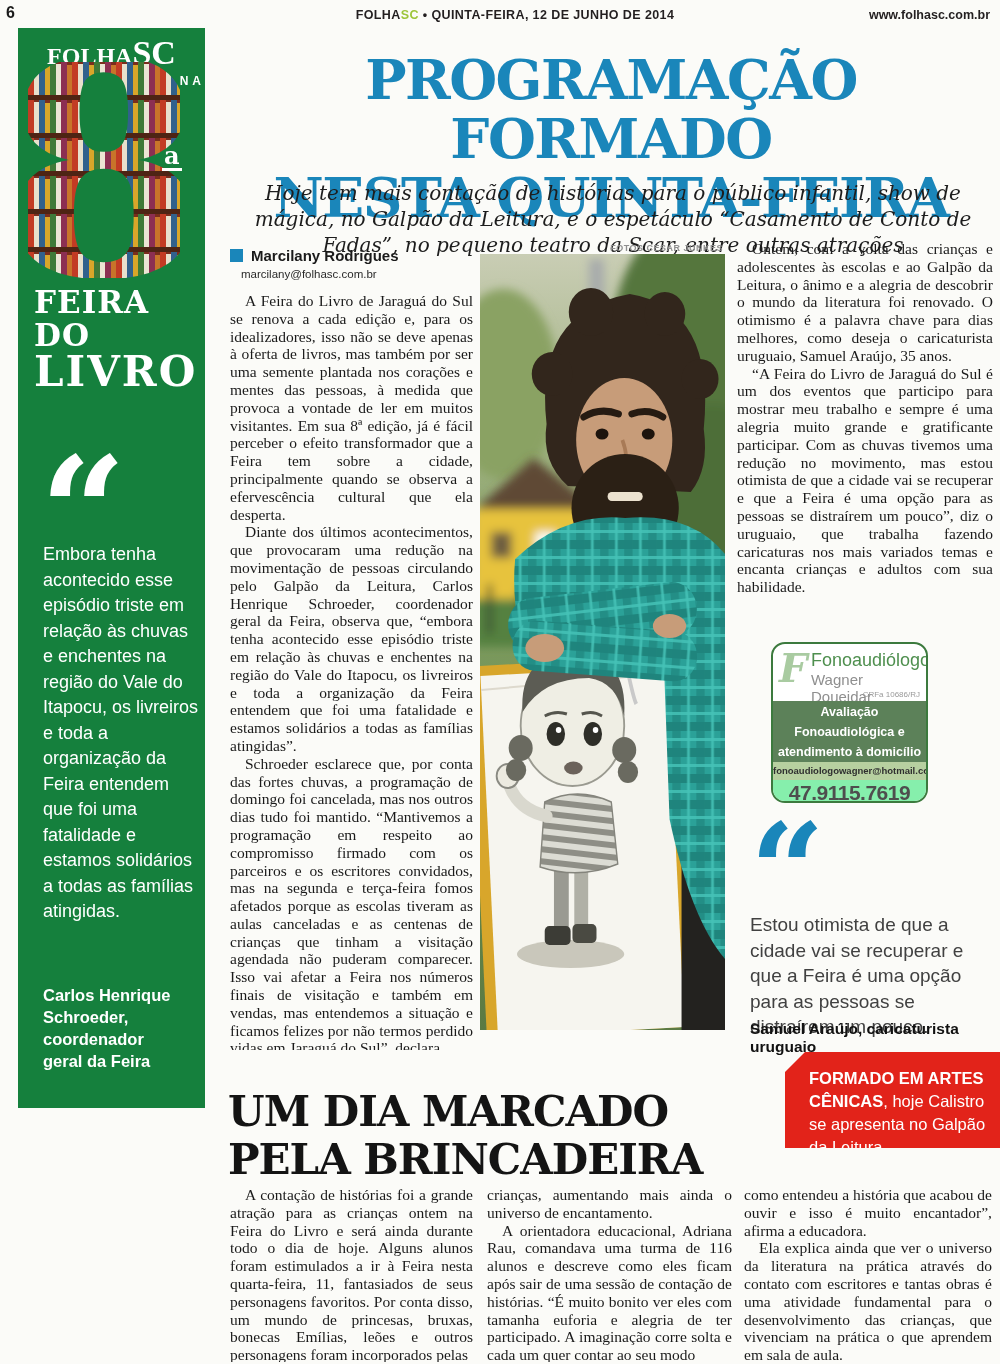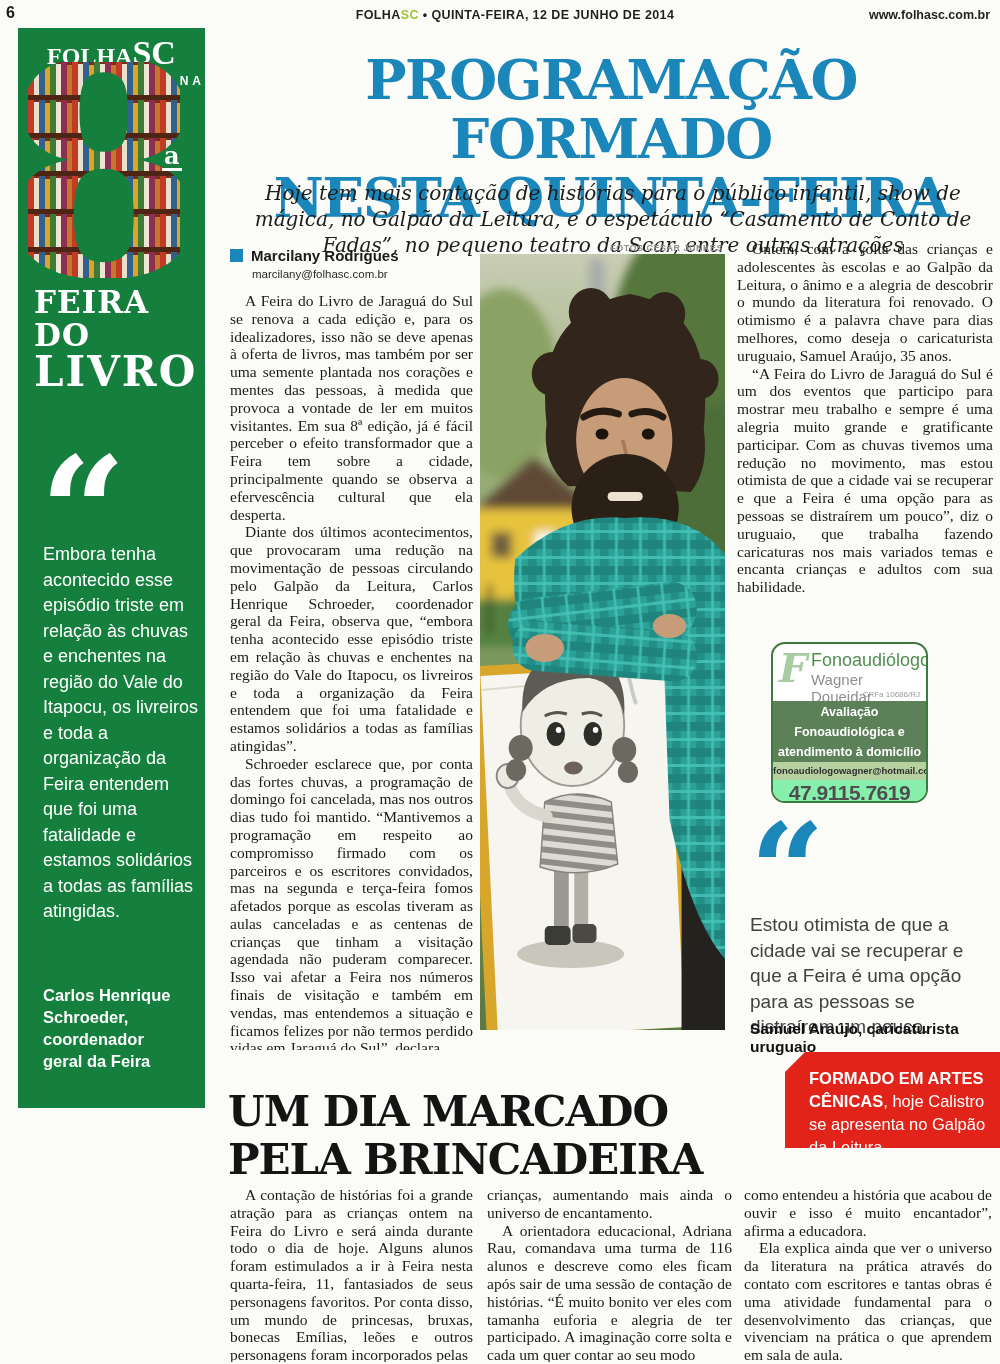--- a/index.html
+++ b/index.html
@@ -42,21 +42,21 @@
   
   .headline{ left:228px; top:50px; width:766px; text-align:center; color:#1a86ba;
     font-family:"DejaVu Serif",serif; font-weight:700; font-size:55px; line-height:59px; letter-spacing:-1.5px;}
   .deck{ left:235px; top:180px; width:756px; text-align:center; color:#1d1d1d;
     font-family:"DejaVu Serif",serif; font-style:italic; font-size:20px; line-height:26px;}
 
   
   .byline{ left:230px; top:247px; width:243px;}
   .byline .sq{ display:inline-block; width:13px; height:13px; background:#1a86ba; margin-right:8px; vertical-align:-1px;}
   .byline .nm{ font:700 15px "Liberation Sans",sans-serif;}
-  .byline .em{ display:block; margin:3px 0 0 22px; font:400 11.5px "Liberation Sans",sans-serif; color:#2a2a2a;}
+  .byline .em{ display:block; margin:3px 0 0 11px; font:400 11.5px "Liberation Sans",sans-serif; color:#2a2a2a;}
   .credit{ left:480px; top:243px; width:243px; text-align:right;
     font:700 9px "Liberation Sans",sans-serif; color:#8f8f8f; letter-spacing:.5px;}
 
   
   .bodycol{ overflow:hidden; }
   .bodycol p{ font-size:15.5px; line-height:17.8px; text-align:justify; }
   .bodycol p.indent{ text-indent:15px; }
   .col1{ left:230px; top:292px; width:243px; height:758px; }
   .colR{ left:737px; top:240px; width:256px; height:396px; }
 

